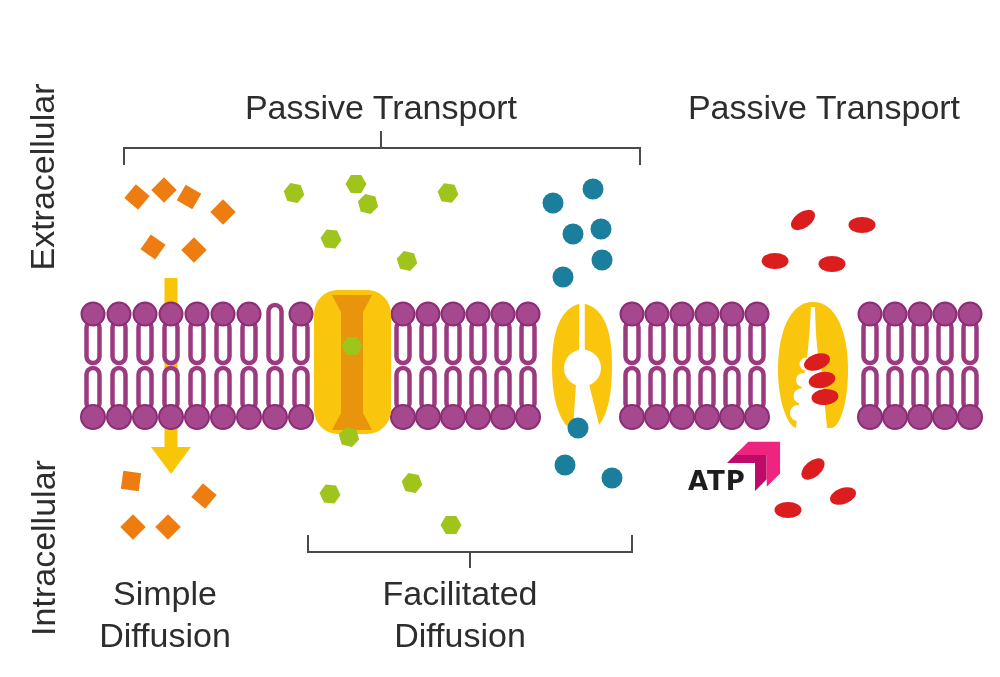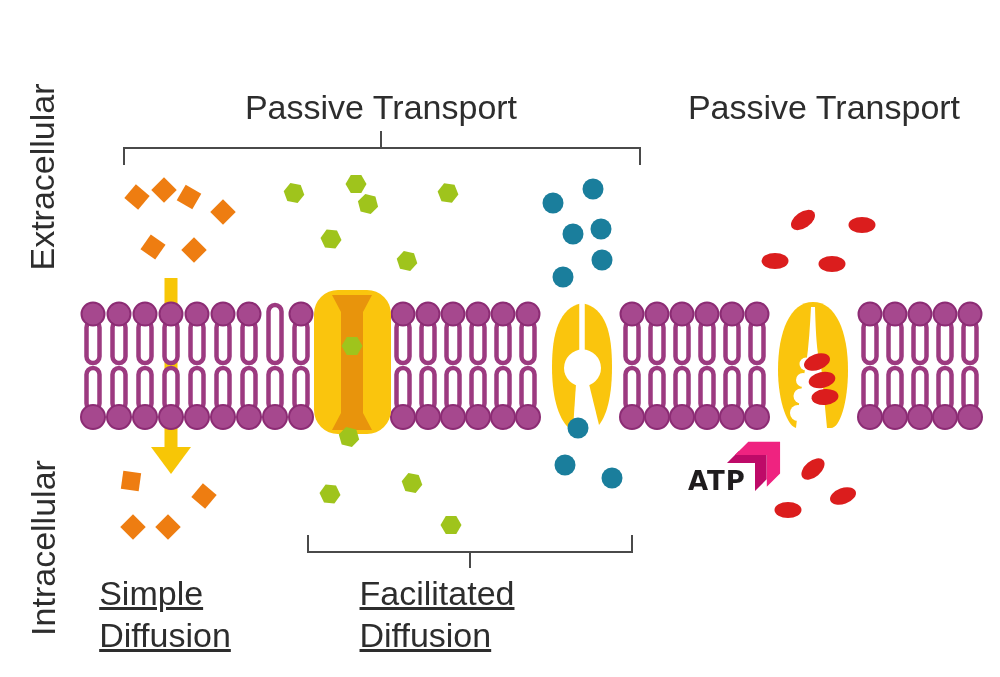--- a/index.html
+++ b/index.html
@@ -7,21 +7,21 @@
     position:relative;width:1000px;height:677px;background:#ffffff;
     font-family:"Liberation Sans",sans-serif;overflow:hidden;
   }
   #scene{position:absolute;left:0;top:0;}
   .label{
     position:absolute;color:#2d2d2d;font-size:34px;white-space:nowrap;
     -webkit-font-smoothing:antialiased;
   }
   .title{transform:translateX(-50%);}
   .side-label{transform:translate(-50%,-50%) rotate(-90deg);}
-  .caption{transform:translateX(-50%);line-height:42px;text-decoration:underline;}
+  .caption{transform:translateX(-50%);text-align:center;line-height:42px;}
   .atp-label{
     font-size:26px;font-weight:800;letter-spacing:1px;color:#1f1c1d;
     font-family:"DejaVu Sans","Liberation Sans",sans-serif;
   }
 </style>
 </head>
 <body>
 
 <div id="stage">
   <svg id="scene" width="1000" height="677" viewBox="0 0 1000 677">
@@ -286,19 +286,19 @@
 
   <div class="label side-label" style="left:42px;top:177px;">Extracellular</div>
 
   <div class="label side-label" style="left:43px;top:548px;">Intracellular</div>
 
   <div class="label caption" style="left:165px;top:572px;">
     <span>Simple</span><br>
     <span>Diffusion</span>
   </div>
 
-  <div class="label caption" style="left:437px;top:572px;">
+  <div class="label caption" style="left:460px;top:572px;">
     <span>Facilitated</span><br>
     <span>Diffusion</span>
   </div>
 
   <div class="label atp-label" style="left:688px;top:466px;">ATP</div>
 </div>
 
 </body></html>

